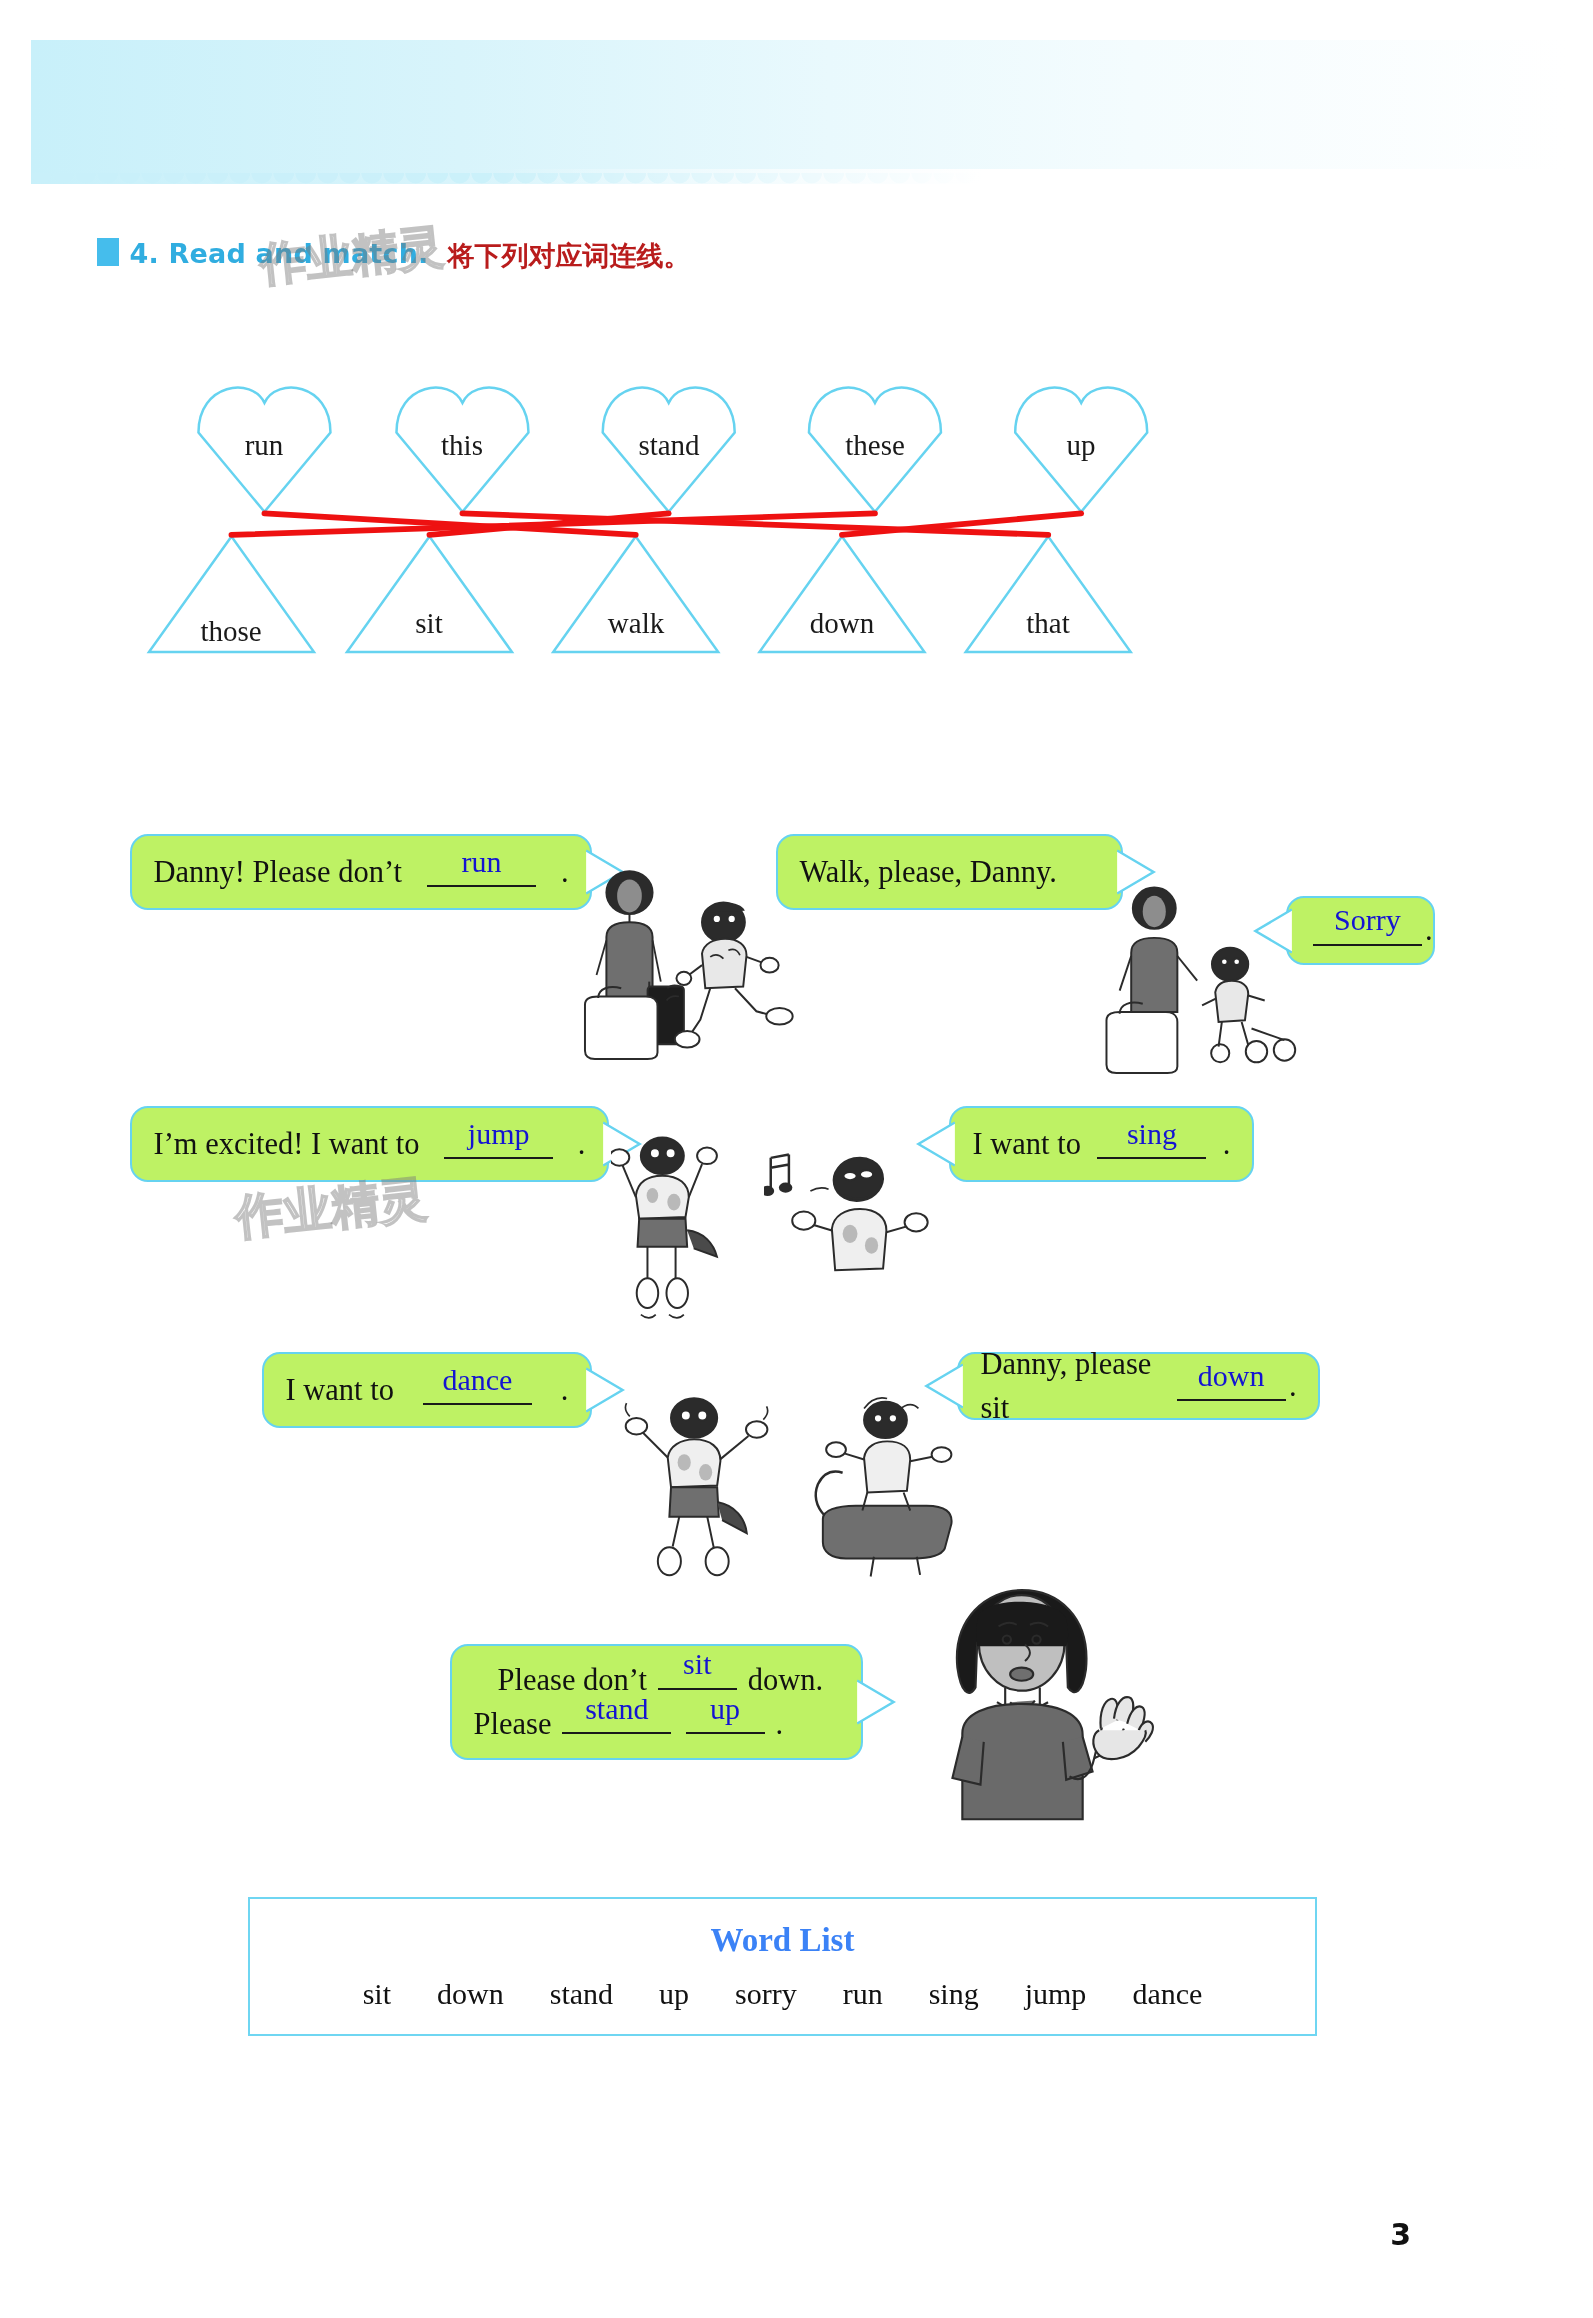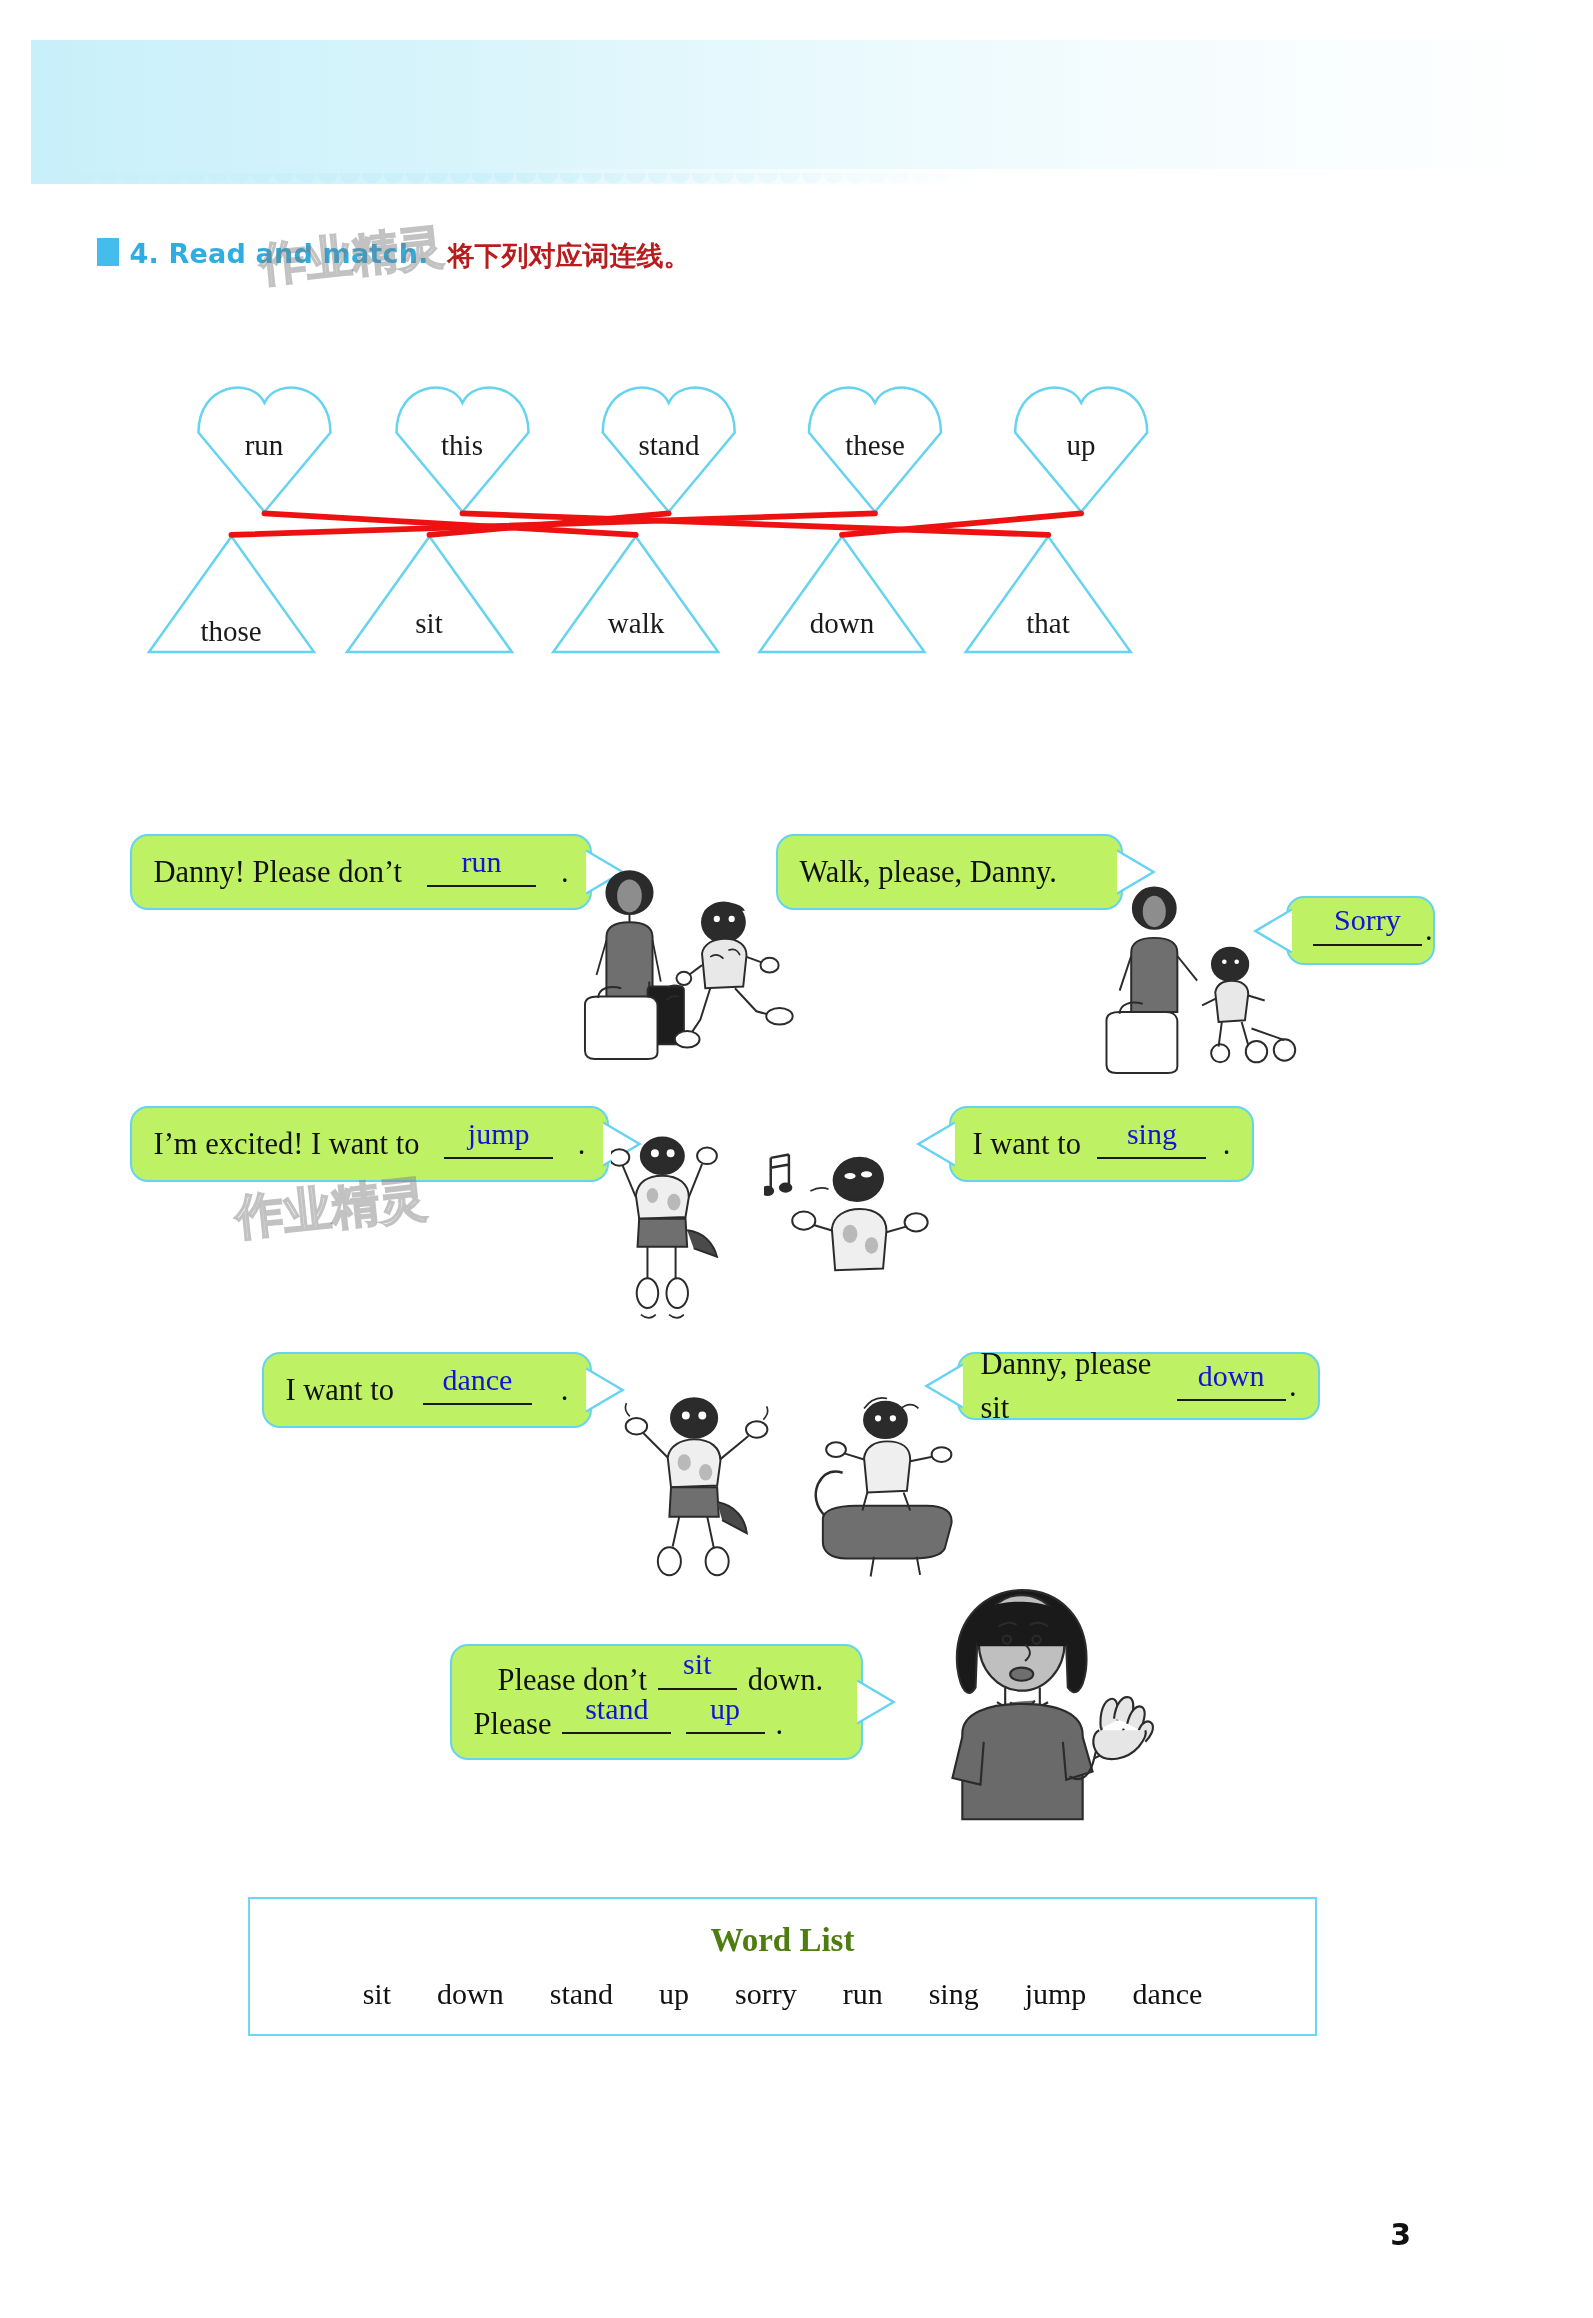--- a/index.html
+++ b/index.html
@@ -121,21 +121,21 @@
 
   
   .wordlist{
     position:absolute; left:248px; top:1897px; width:1069px; height:139px;
     border:2.5px solid #6fd6f2; background:#fff;
     box-sizing:border-box;
     display:flex; flex-direction:column; align-items:center; justify-content:center;
     gap:18px;
   }
   .wordlist-title{
-    font-family:"Liberation Serif", serif; font-weight:bold; font-size:33px; color:#4d7c0f;
+    font-family:"Liberation Serif", serif; font-weight:bold; font-size:33px; color:#3b82f6;
   }
   .wordlist-words{
     display:flex; gap:46px; font-family:"Liberation Serif", serif; font-size:30px; color:#111;
   }
 
   
   .pagenum{
     position:absolute; right:183px; top:2217px;
     font-family:"DejaVu Sans", sans-serif; font-weight:bold; font-size:30px; color:#111;
   }

